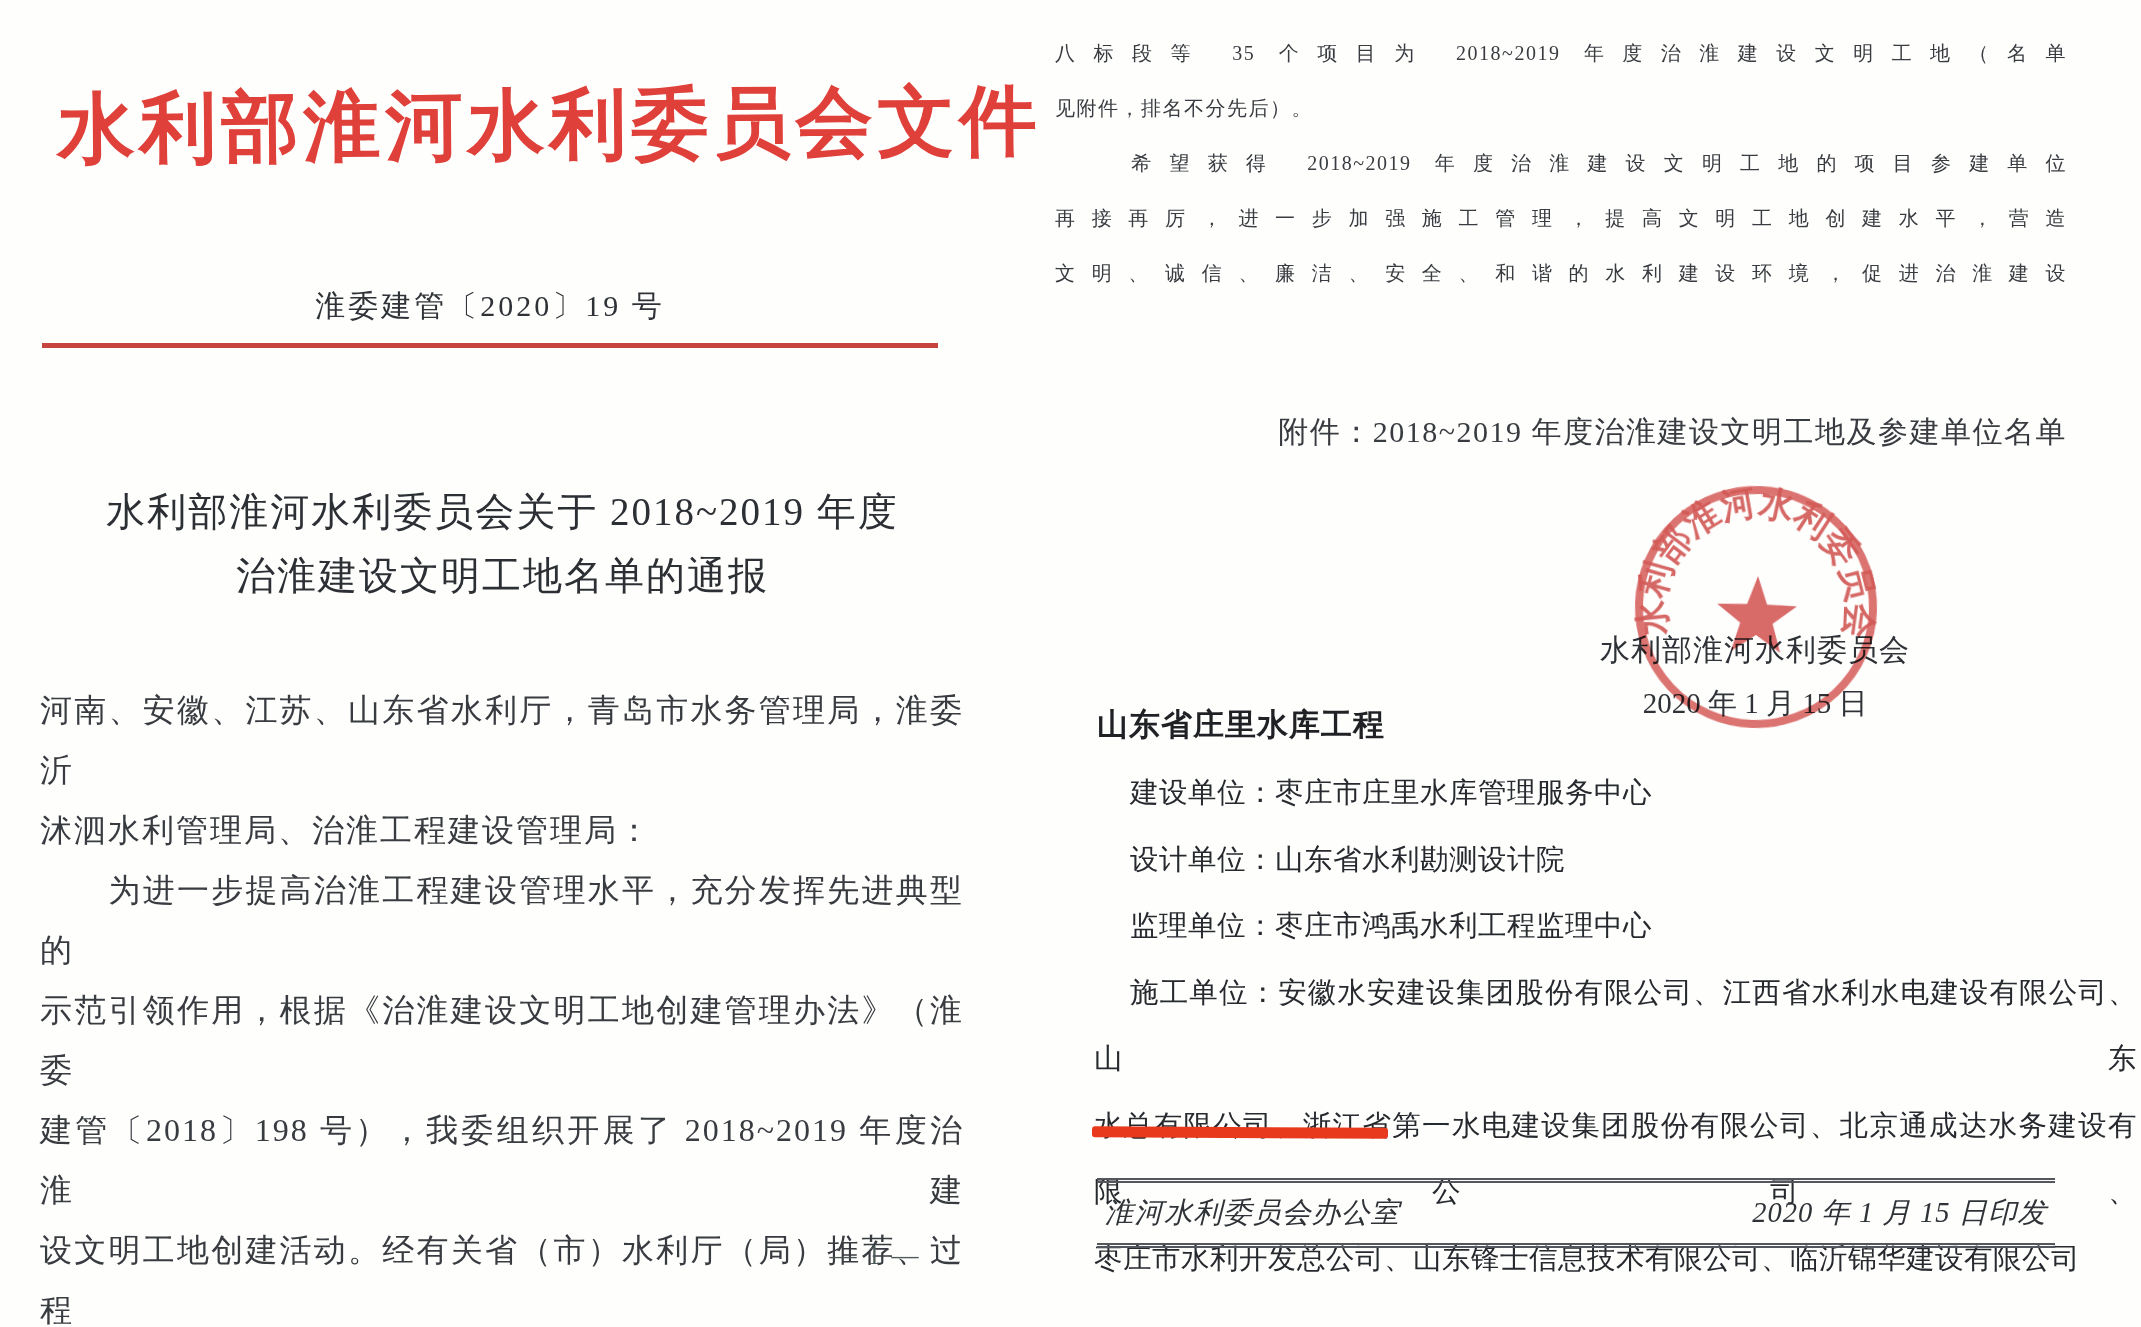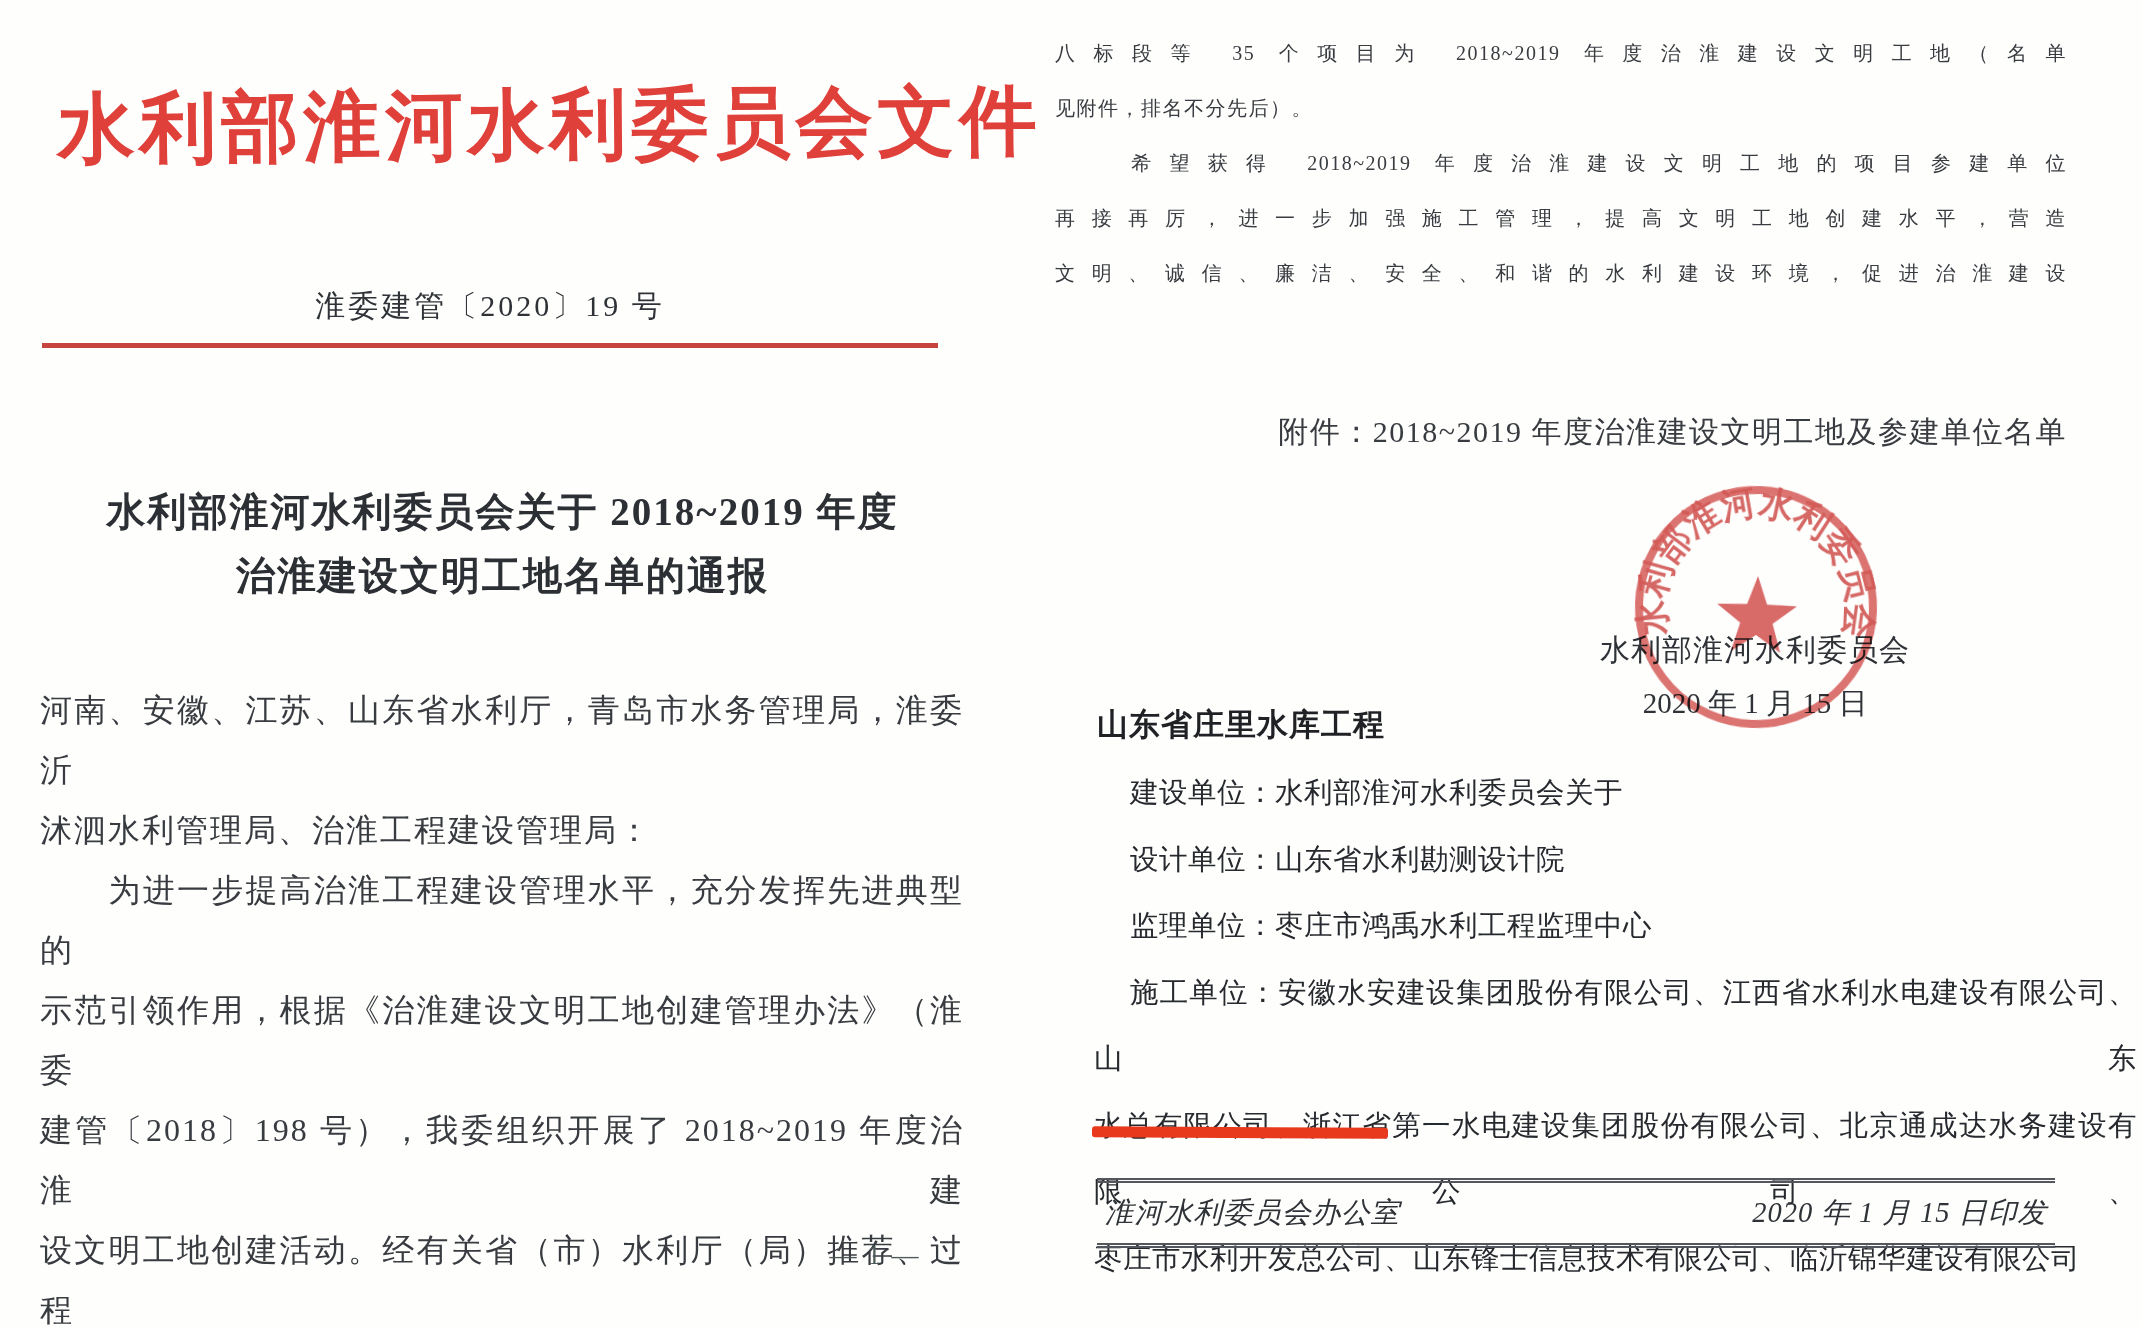--- a/index.html
+++ b/index.html
@@ -25,21 +25,21 @@
     left:40px;top:286px;width:900px;
     text-align:center;font-size:30px;letter-spacing:3px;
     color:#2f3338;
   }
   .red-rule{
     left:42px;top:343px;width:896px;height:5px;
     background:#c7433e;
   }
   .doc-title{
     left:40px;top:480px;width:925px;
-    text-align:center;font-size:39px;font-weight:700;
+    text-align:center;font-size:39px;font-weight:400;
     line-height:64px;letter-spacing:2px;color:#2c3035;
   }
   .body1{
     left:40px;top:680px;width:924px;
     font-size:32px;letter-spacing:2px;line-height:60px;
     color:#383b40;
   }
   .jline{text-align:justify;text-align-last:justify;}
   .nline{text-align:center;text-align-last:left;}
   .page-number{
@@ -152,21 +152,21 @@
       <polygon points="140,108 150,136.2 179.9,137 156.2,155.3 164.7,184 140,167 115.3,184 123.8,155.3 100.1,137 130,136.2" fill="#d14c4a" opacity="0.9"></polygon>
       <path id="sealArc" d="M52.5,170.5 A92,92 0 1 1 225.5,170.5" fill="none"></path>
       <text font-size="36" fill="#cf4a48" opacity="0.9" font-family="Liberation Serif, DejaVu Serif, serif" font-weight="700">
         <textPath href="#sealArc" startOffset="2" textLength="345" lengthAdjust="spacingAndGlyphs">水利部淮河水利委员会</textPath>
       </text>
     </svg>
 
     <div class="abs project-title">山东省庄里水库工程</div>
 
     <div class="abs project-lines">
-      <div class="ind nline">建设单位：水利部淮河水利委员会关于</div>
+      <div class="ind nline">建设单位：枣庄市庄里水库管理服务中心</div>
       <div class="ind nline">设计单位：山东省水利勘测设计院</div>
       <div class="ind nline">监理单位：枣庄市鸿禹水利工程监理中心</div>
       <div class="ind jline">施工单位：安徽水安建设集团股份有限公司、江西省水利水电建设有限公司、山东</div>
       <div class="jline">水总有限公司、浙江省第一水电建设集团股份有限公司、北京通成达水务建设有限公司、</div>
       <div class="nline">枣庄市水利开发总公司、山东锋士信息技术有限公司、临沂锦华建设有限公司</div>
     </div>
 
     <div class="abs red-underline"></div>
 
     <div class="abs footer">

